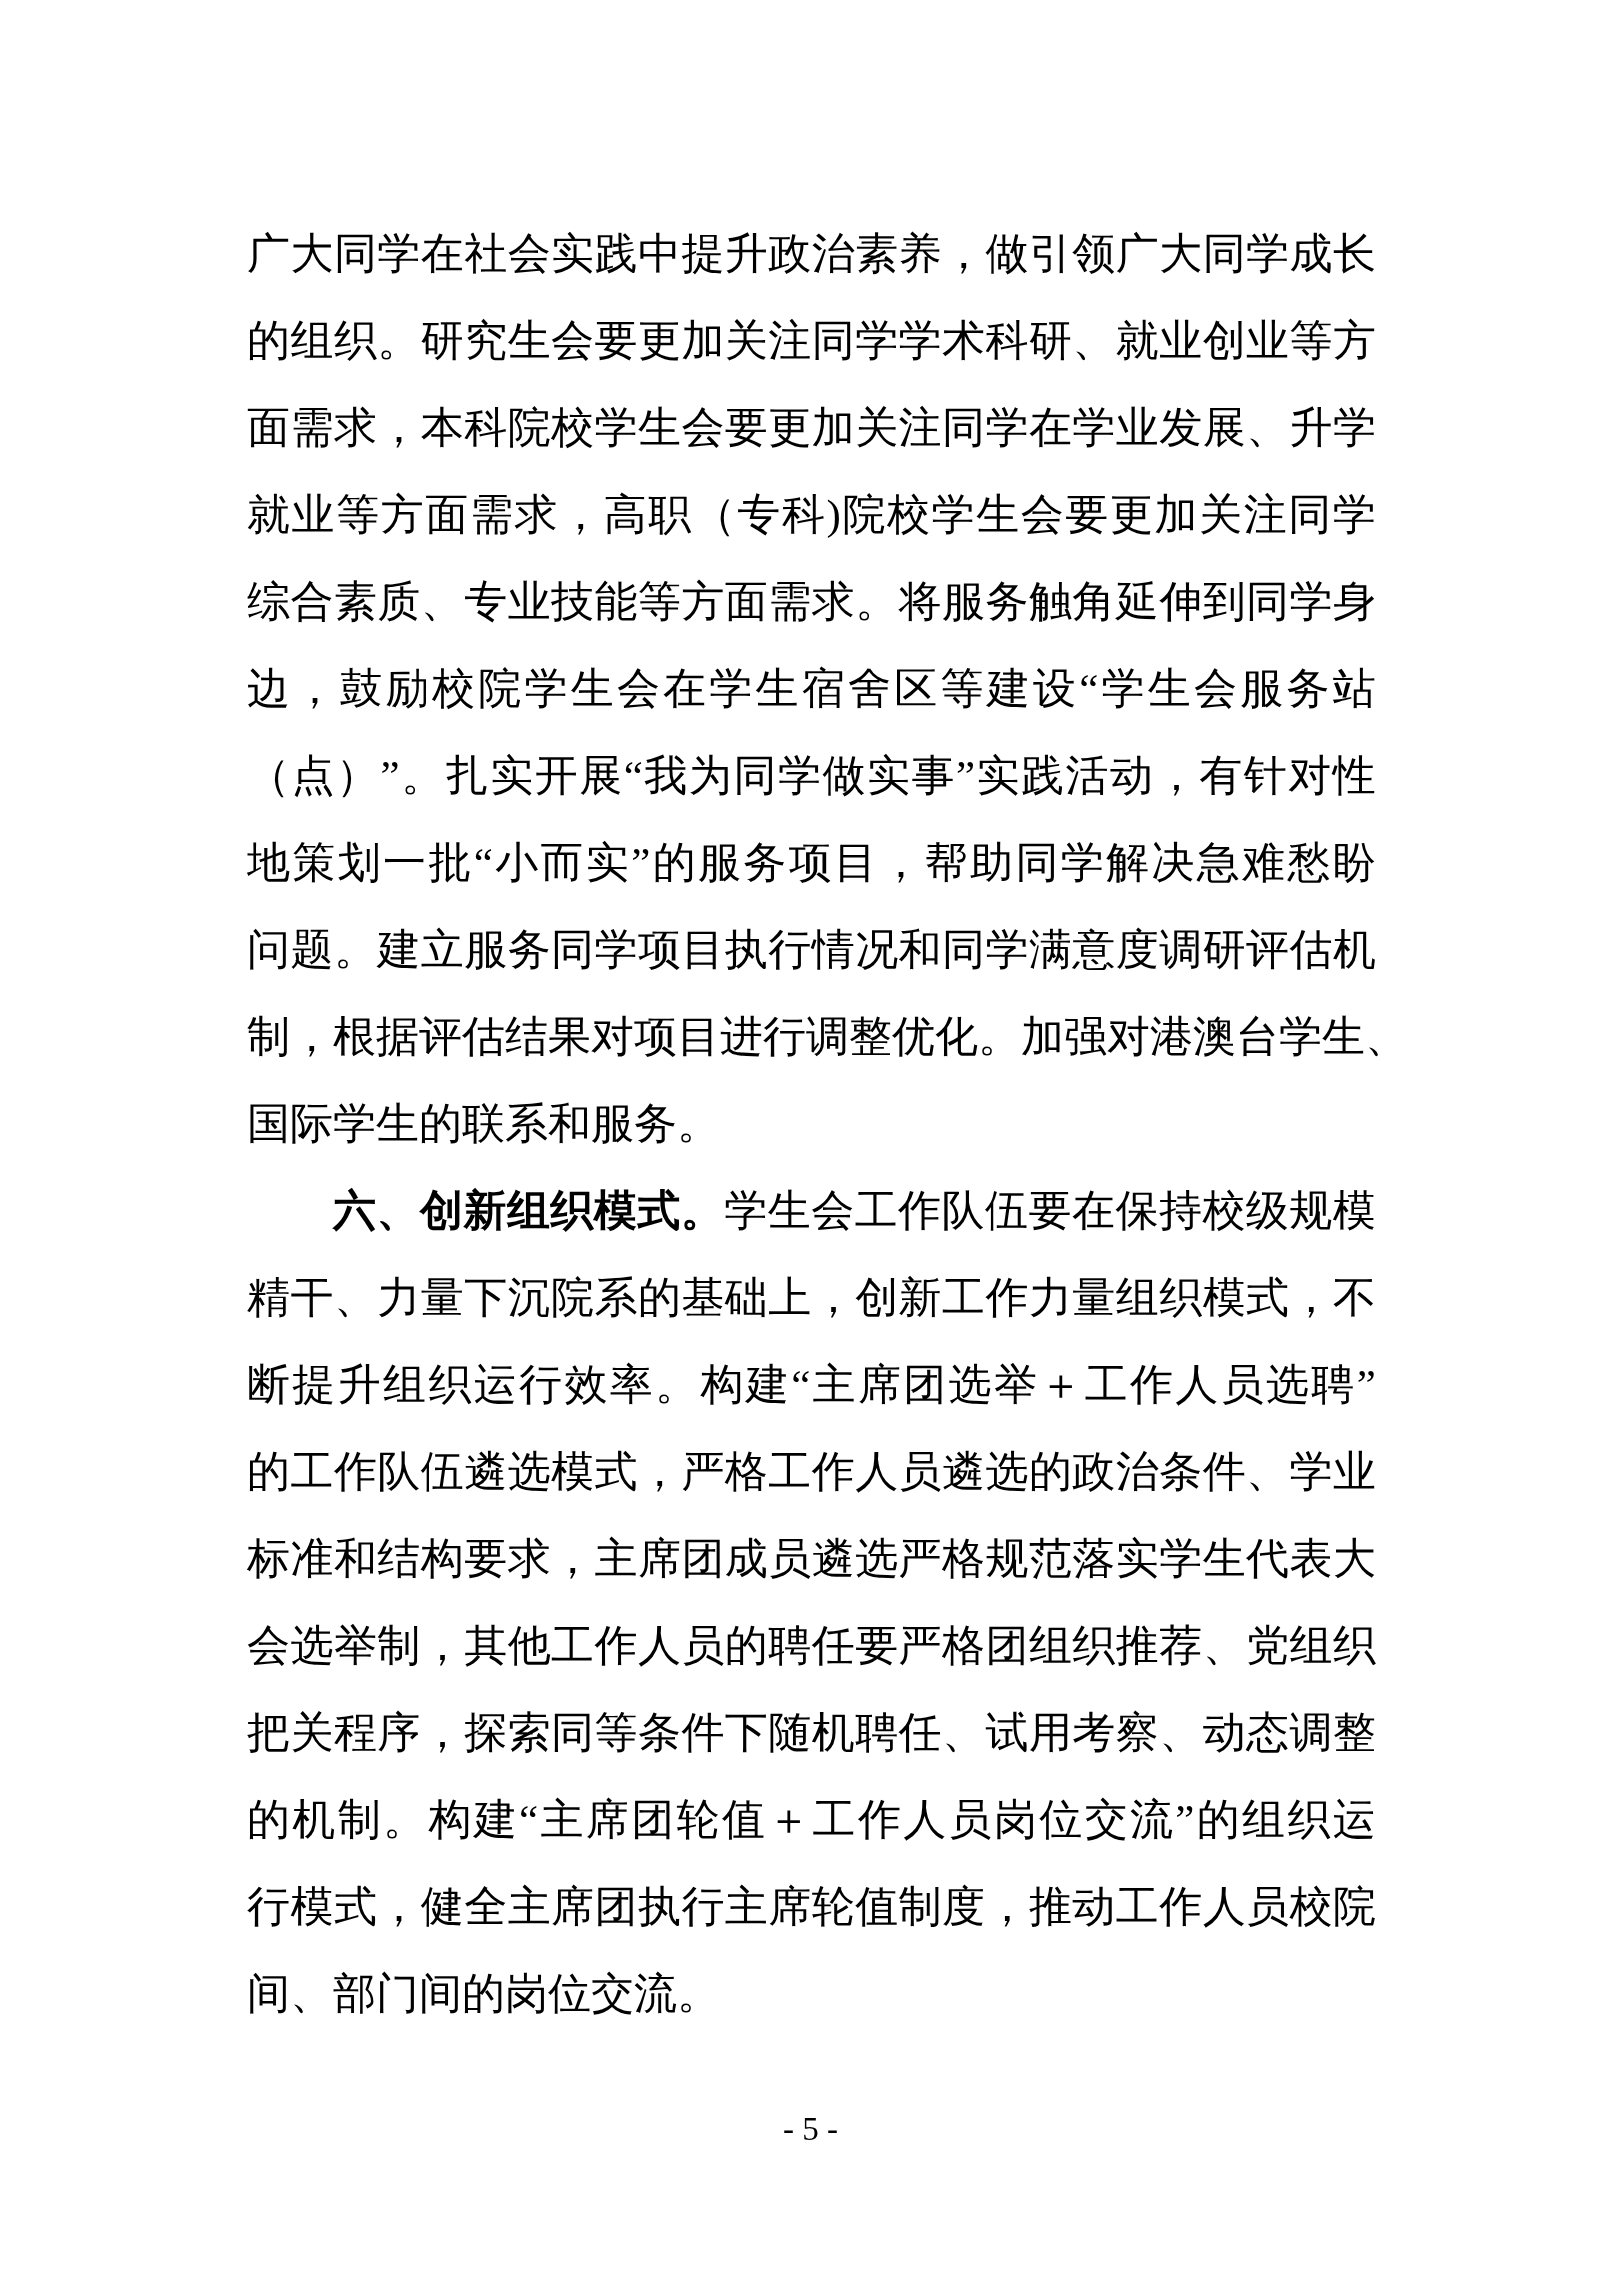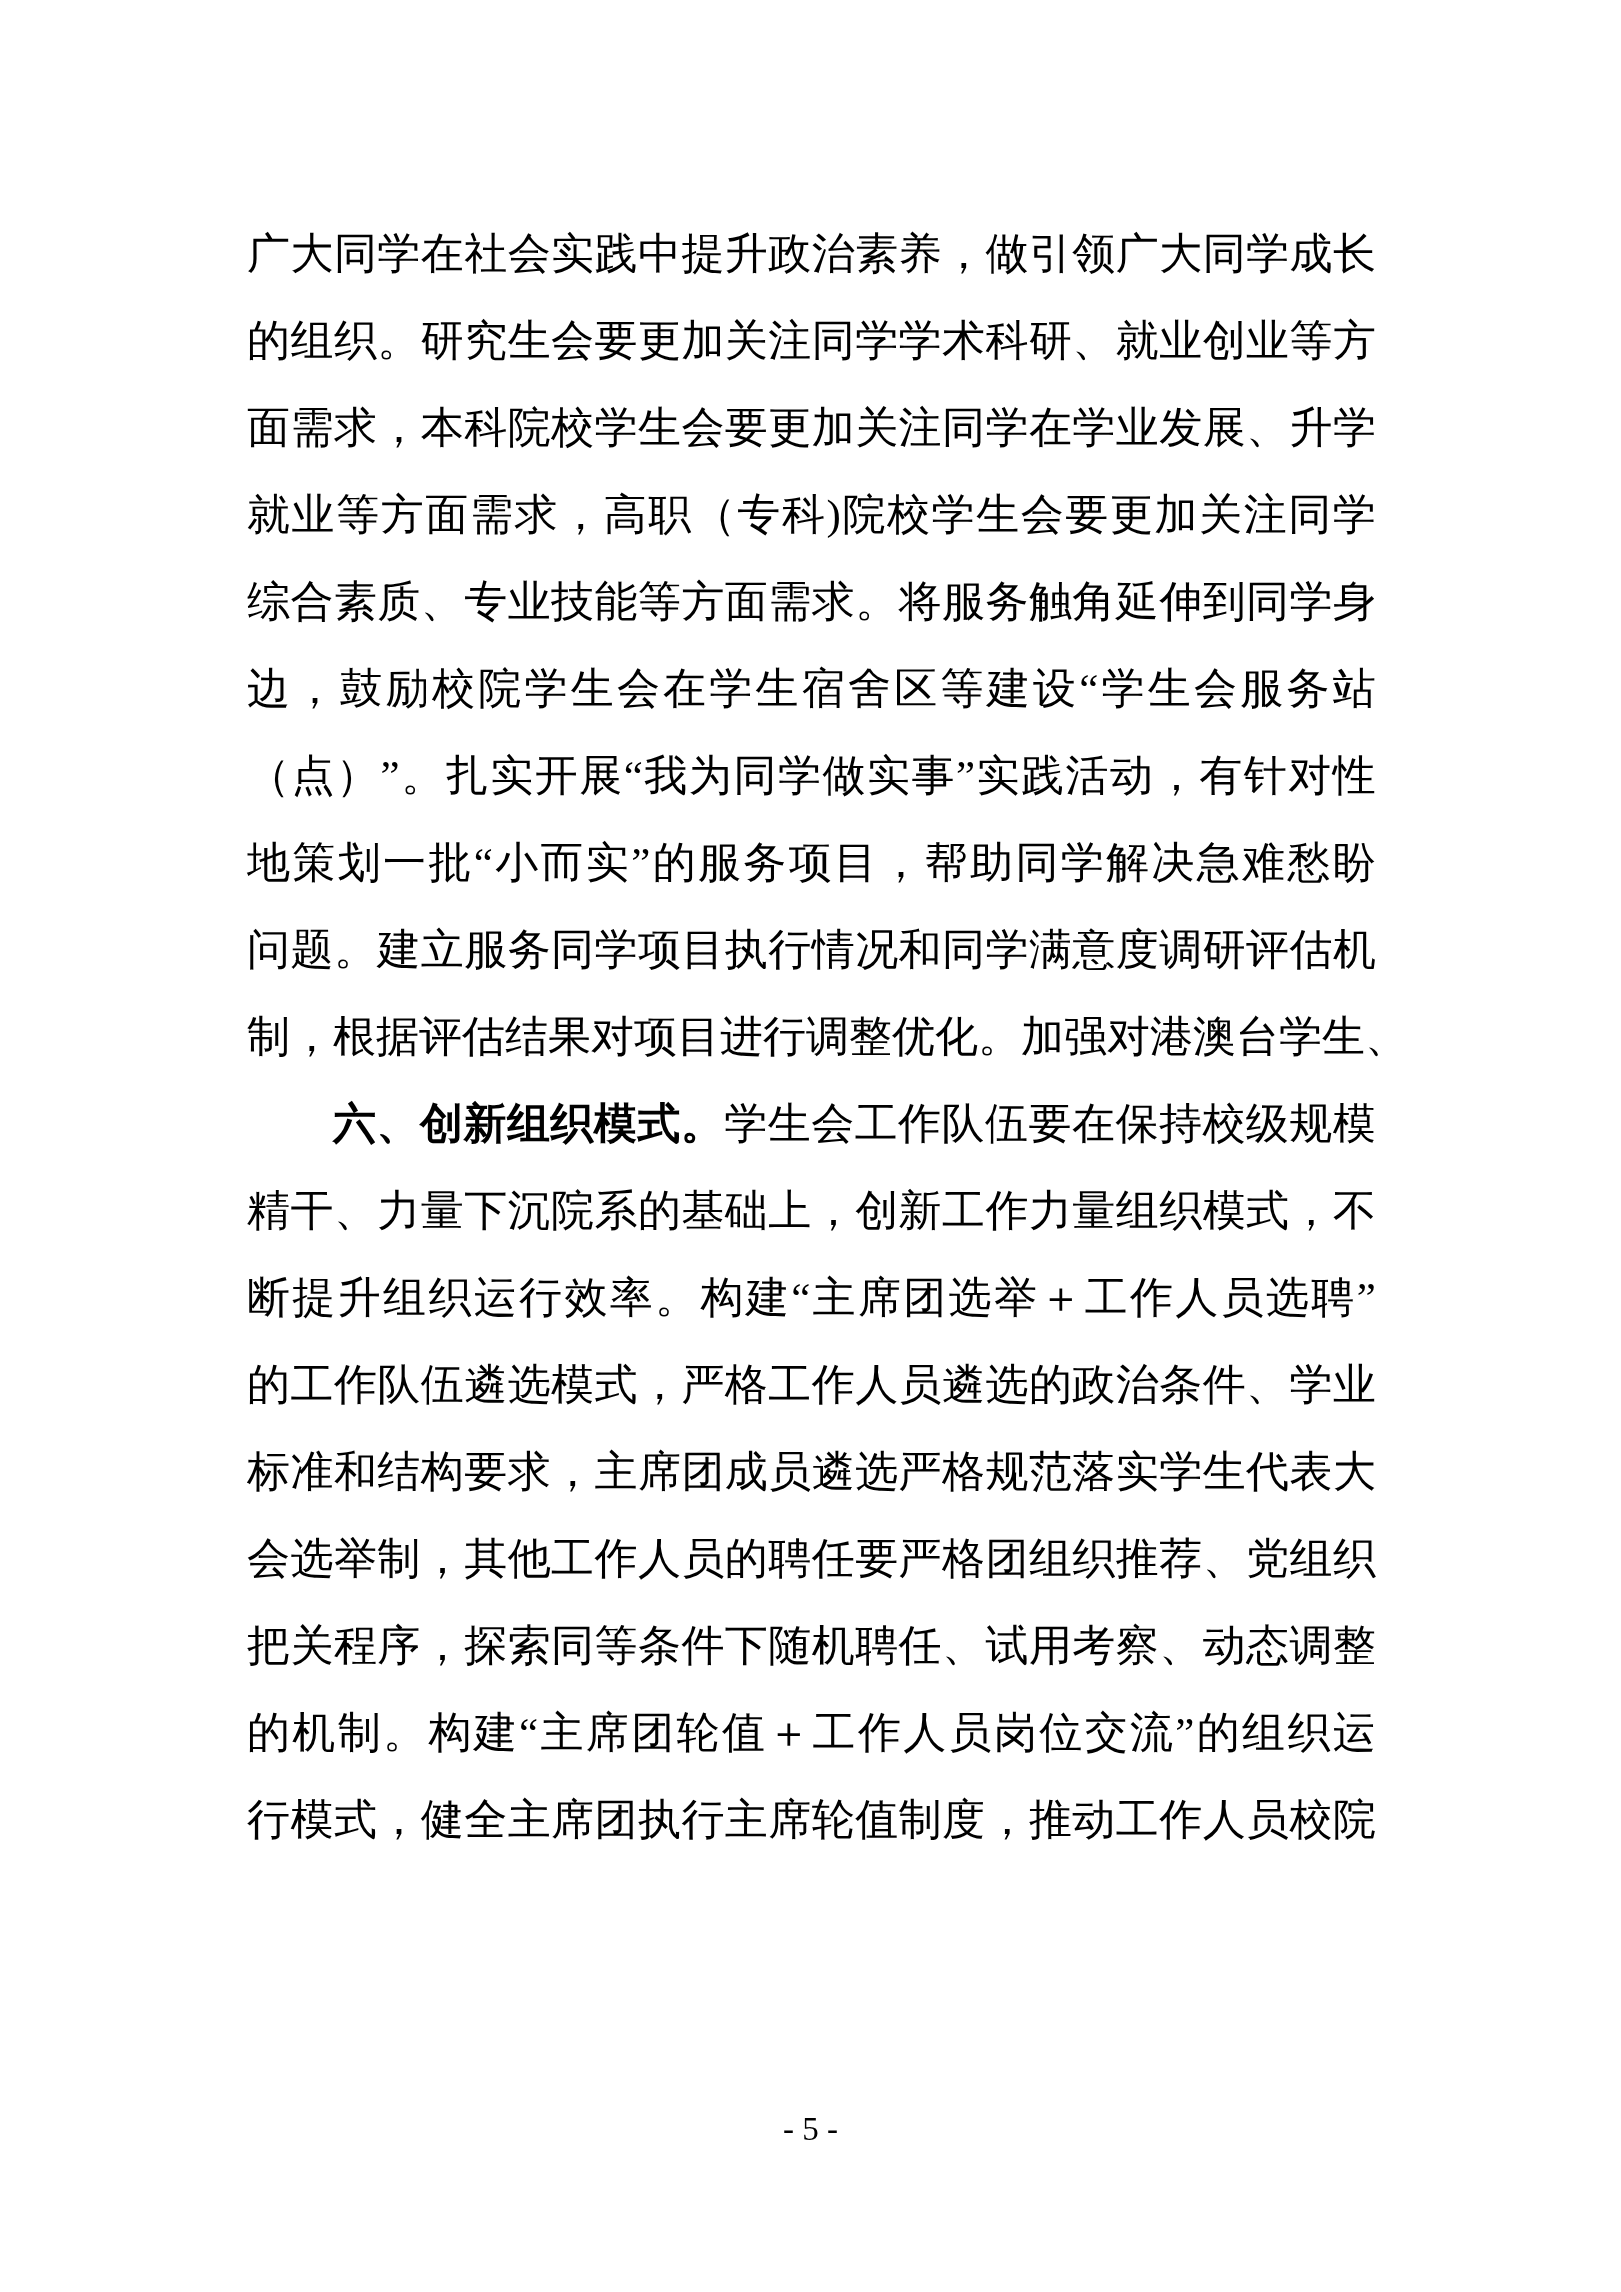--- a/index.html
+++ b/index.html
@@ -335,20 +335,21 @@
         <span>加</span>
         <span>强</span>
         <span>对</span>
         <span>港</span>
         <span>澳</span>
         <span>台</span>
         <span>学</span>
         <span>生</span>
         <span>、</span>
       </div>
+      <div class="line"><span>国际学生的联系和服务。</span></div>
       <div class="line justify indent">
         <span class="bold">六</span>
         <span class="bold">、</span>
         <span class="bold">创</span>
         <span class="bold">新</span>
         <span class="bold">组</span>
         <span class="bold">织</span>
         <span class="bold">模</span>
         <span class="bold">式</span>
         <span class="bold">。</span>
@@ -585,18 +586,19 @@
         <span>，</span>
         <span>推</span>
         <span>动</span>
         <span>工</span>
         <span>作</span>
         <span>人</span>
         <span>员</span>
         <span>校</span>
         <span>院</span>
       </div>
+      <div class="line"><span>间、部门间的岗位交流。</span></div>
     </div>
   <div class="page-footer">
     <span>- 5 -</span>
   </div>
 </div>
 
 
 </body></html>

